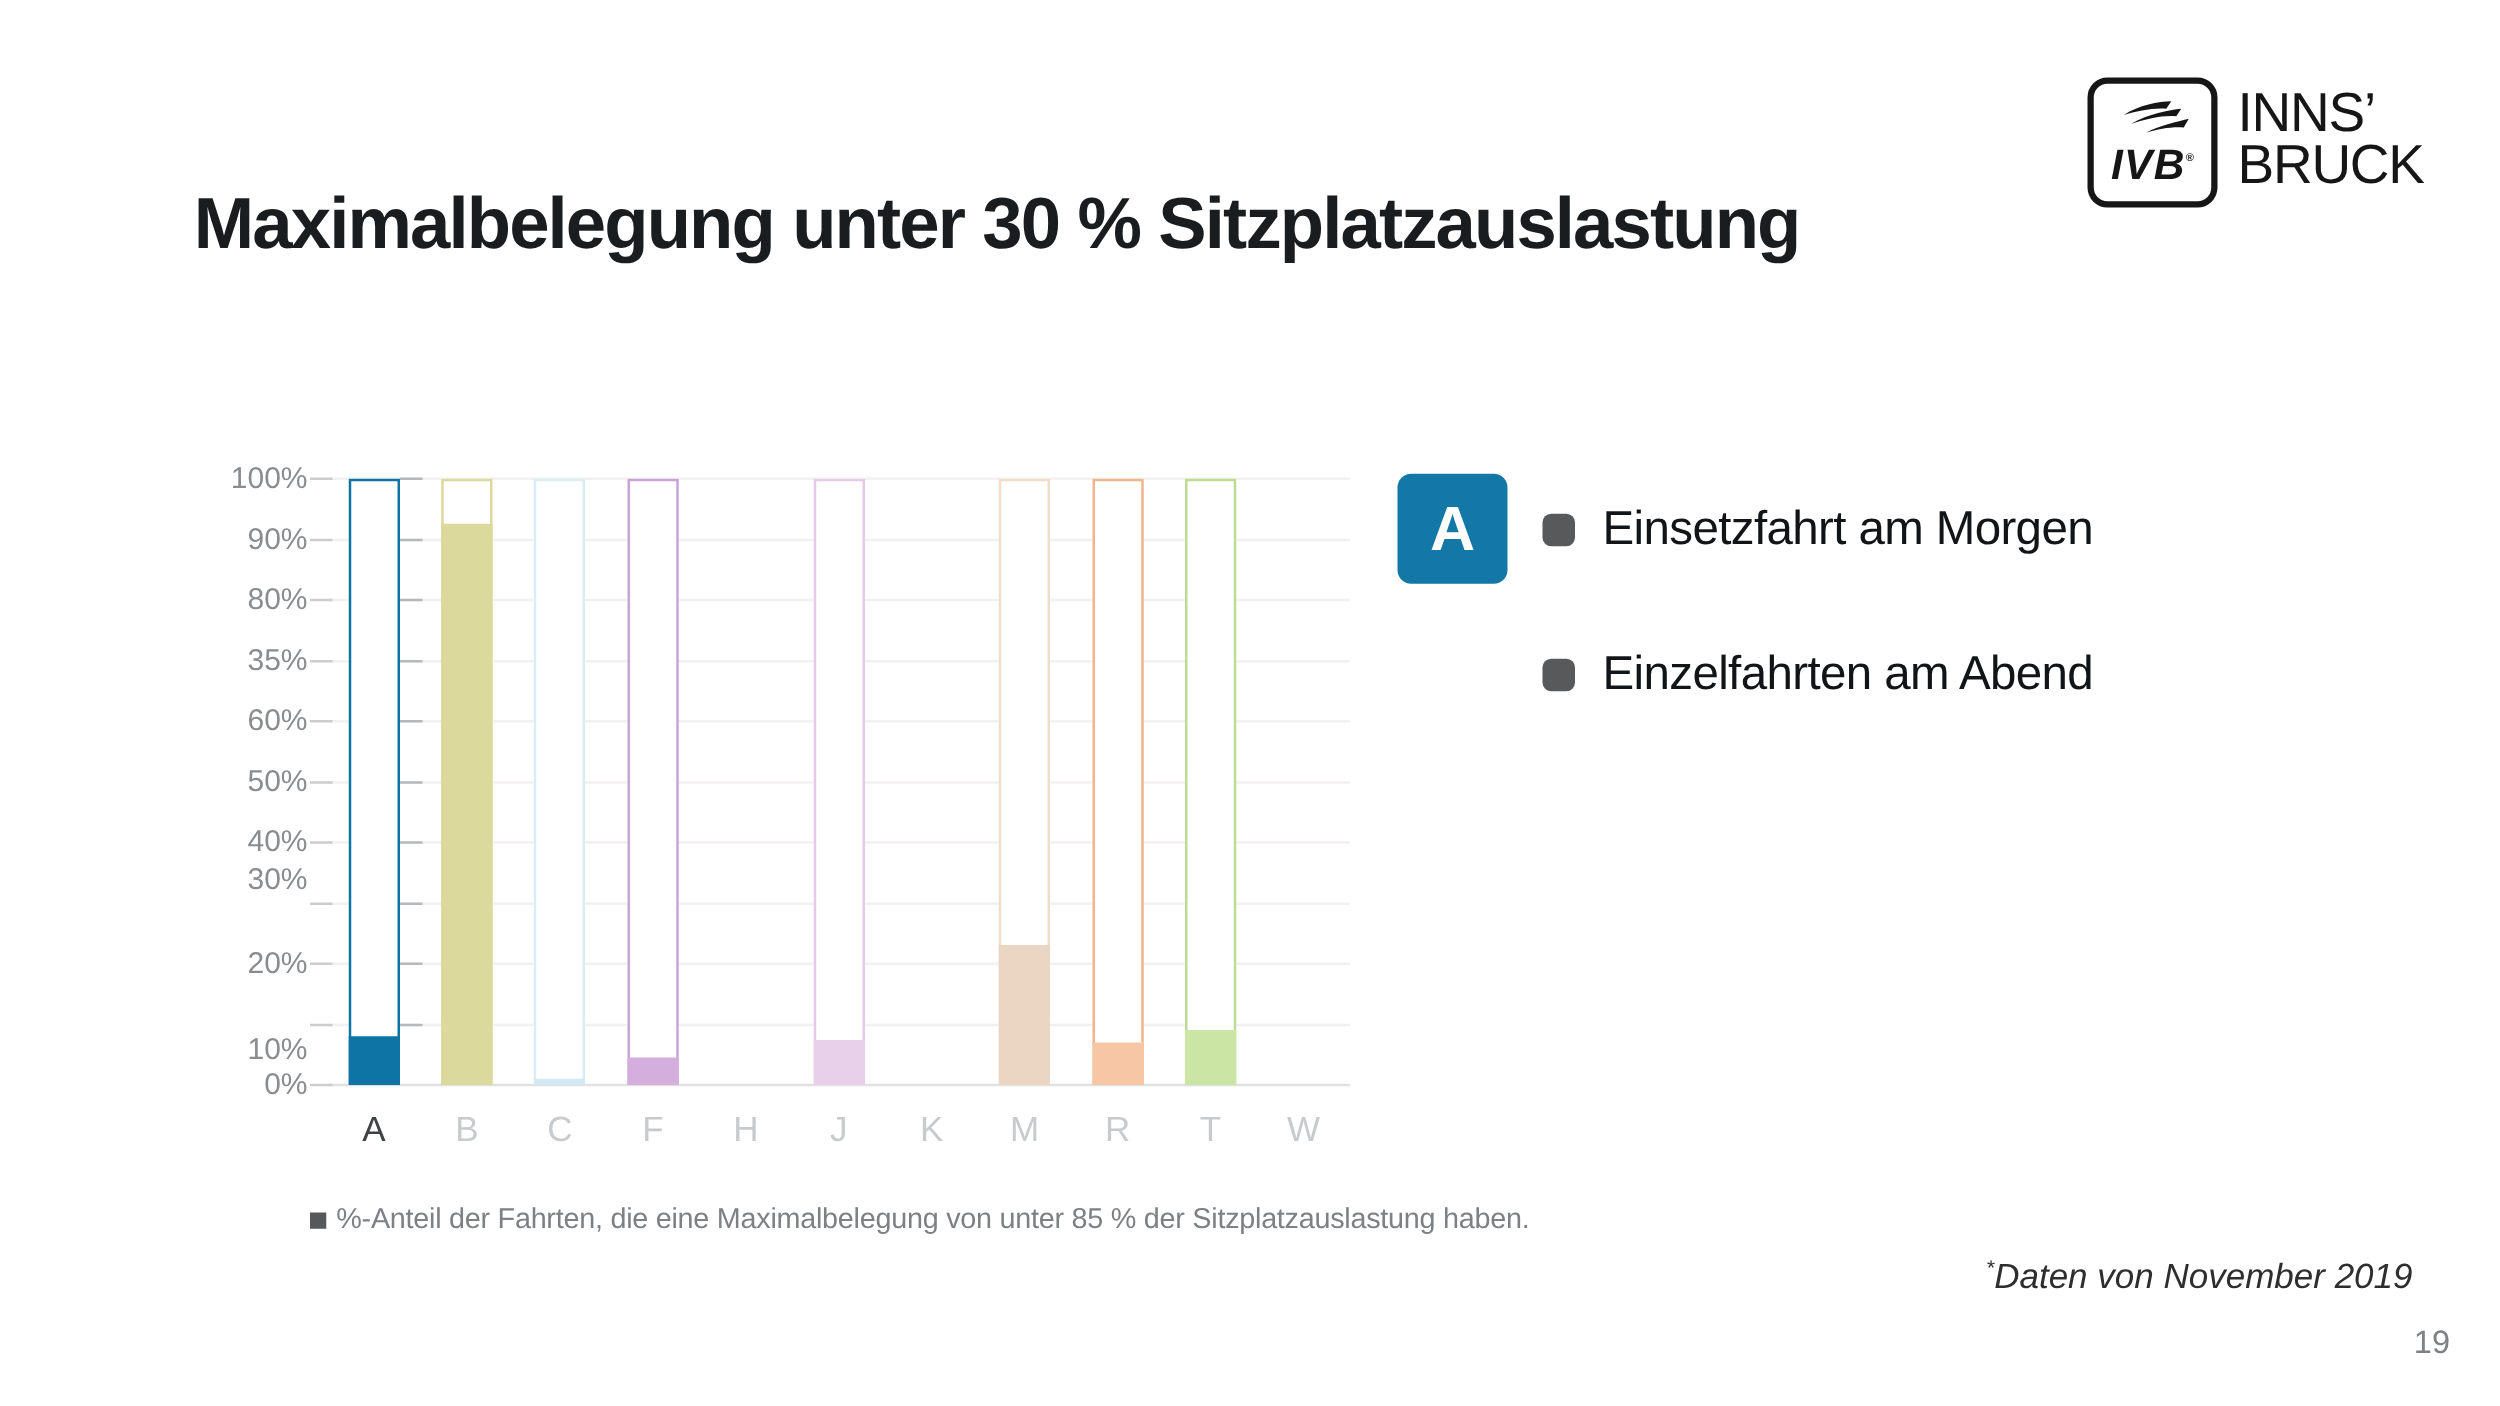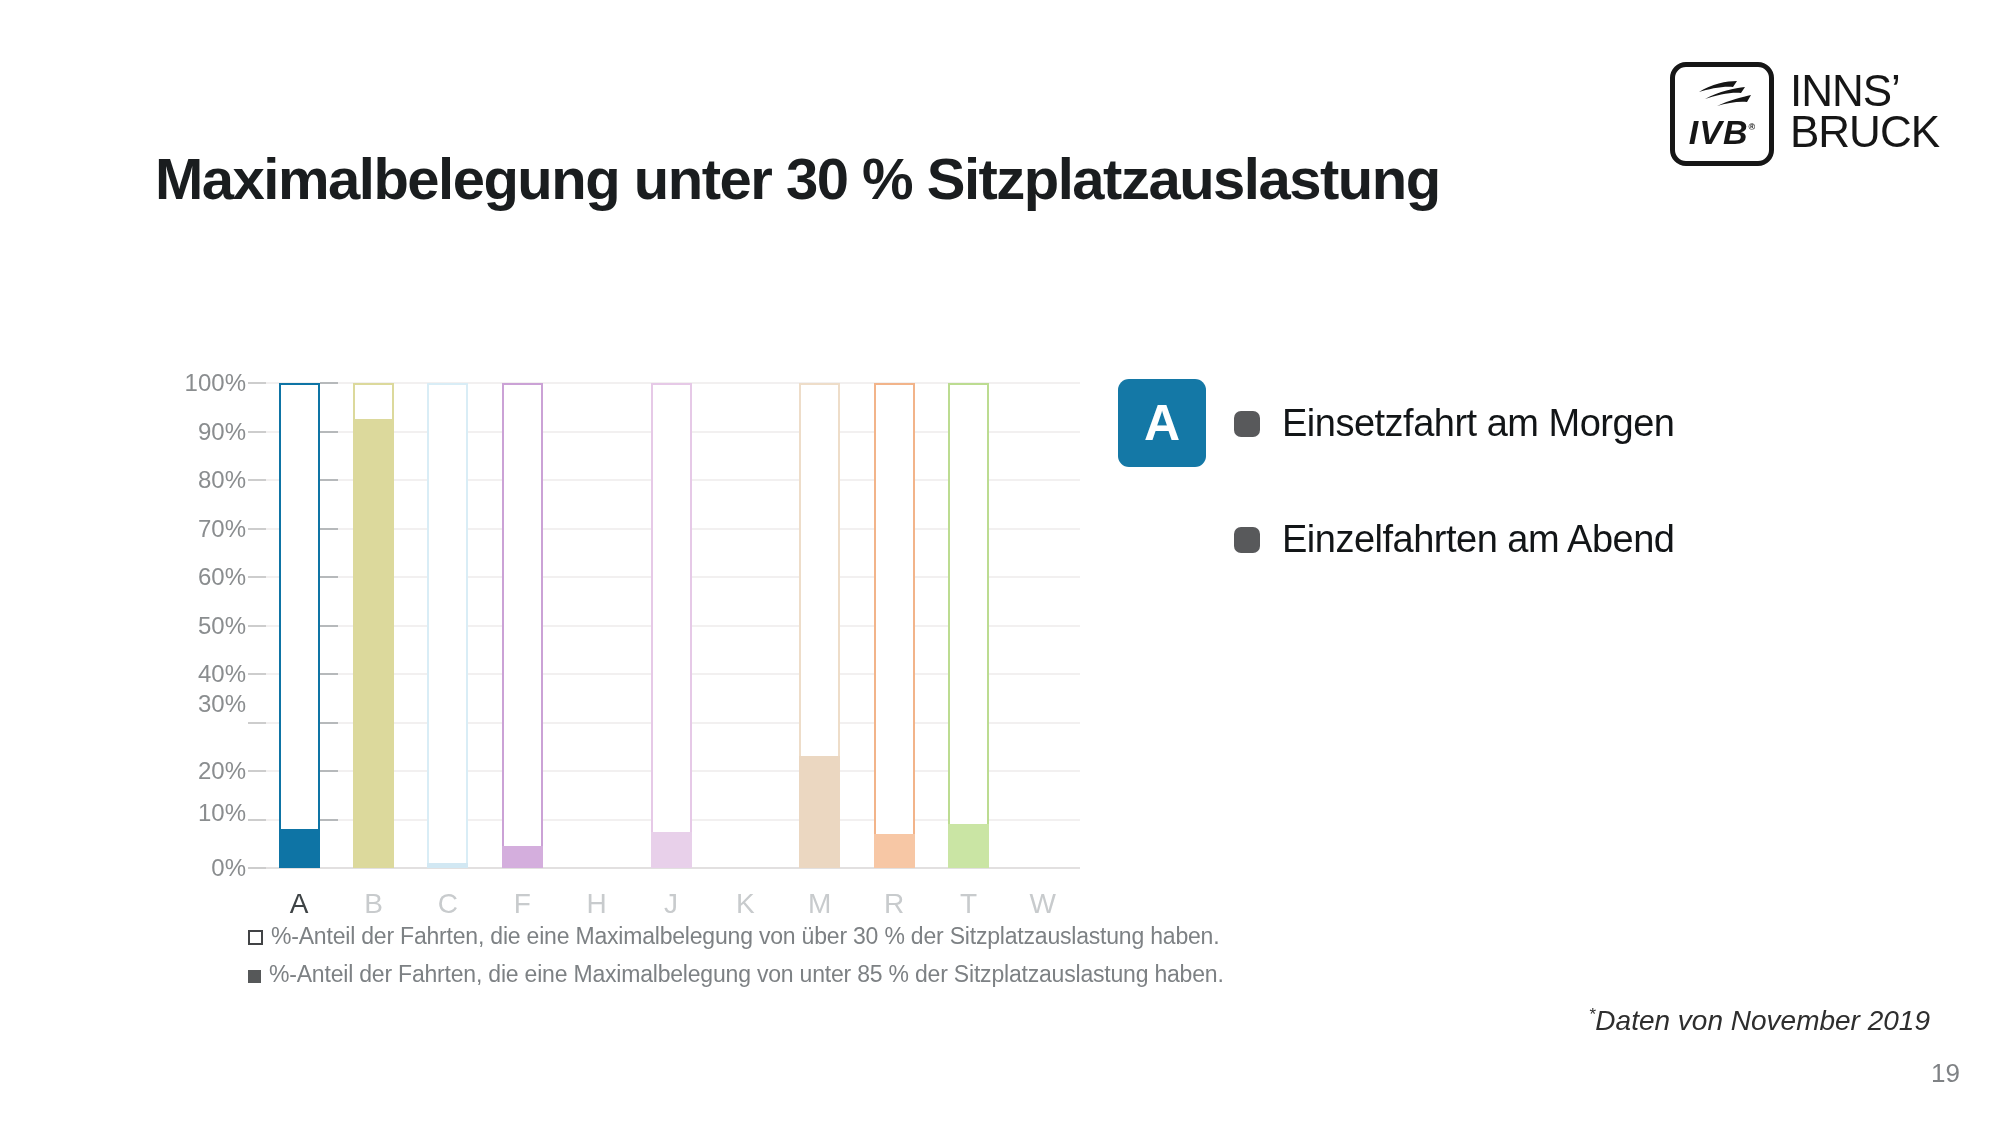--- a/index.html
+++ b/index.html
@@ -69,27 +69,27 @@
     <div class="city-text">
       <div>INNS’</div>
       <div>BRUCK</div>
     </div>
   </div>
 
   <div class="title">Maximalbelegung unter 30 % Sitzplatzauslastung</div>
 
   <div class="yticks" id="yticks">
       <div class="ytick" style="top: 471px;">0%</div>
-      <div class="ytick" style="top: 416px;">10%</div>
+      <div class="ytick" style="top: 443px;">10%</div>
       <div class="ytick" style="top: 374px;">20%</div>
       <div class="ytick" style="top: 307px;">30%</div>
       <div class="ytick" style="top: 277px;">40%</div>
       <div class="ytick" style="top: 228.5px;">50%</div>
       <div class="ytick" style="top: 180px;">60%</div>
-      <div class="ytick" style="top: 131.5px;">70%</div>
+      <div class="ytick" style="top: 131.5px;">35%</div>
       <div class="ytick" style="top: 83px;">80%</div>
       <div class="ytick" style="top: 34.5px;">90%</div>
       <div class="ytick" style="top: -14px;">100%</div>
     </div>
 
   <div class="plot" id="plot">
       <div class="gridline zero" style="top: 484px;"></div>
       <div class="tick-left" style="top: 484px;"></div>
       <div class="gridline" style="top: 435.5px;"></div>
       <div class="tick-left" style="top: 435.5px;"></div>
@@ -156,23 +156,20 @@
   <div class="badge" id="line-badge" style="background: rgb(20, 120, 166);">A</div>
   <div class="legend-row" style="top:518px;">
     <span class="legend-bullet" id="bullet-1" style="background: rgb(88, 89, 91);"></span>
     <span class="legend-label">Einzelfahrten am Abend</span>
   </div>
   <div class="legend-row" style="top:402px;">
     <span class="legend-bullet" id="bullet-0" style="background: rgb(88, 89, 91);"></span>
     <span class="legend-label">Einsetzfahrt am Morgen</span>
   </div>
 
-  <div class="foot" style="top:923px;">
-    <span class="sq sq-open"></span><span>%-Anteil der Fahrten, die eine Maximalbelegung von über 30 % der Sitzplatzauslastung haben.</span>
-  </div>
   <div class="foot" style="top:961px;">
     <span class="sq sq-filled"></span><span>%-Anteil der Fahrten, die eine Maximalbelegung von unter 85 % der Sitzplatzauslastung haben.</span>
   </div>
 
   <div class="source"><sup>*</sup><span>Daten von November 2019</span></div>
   <div class="pageno">19</div>
 
 </div>
 
 </body></html>

